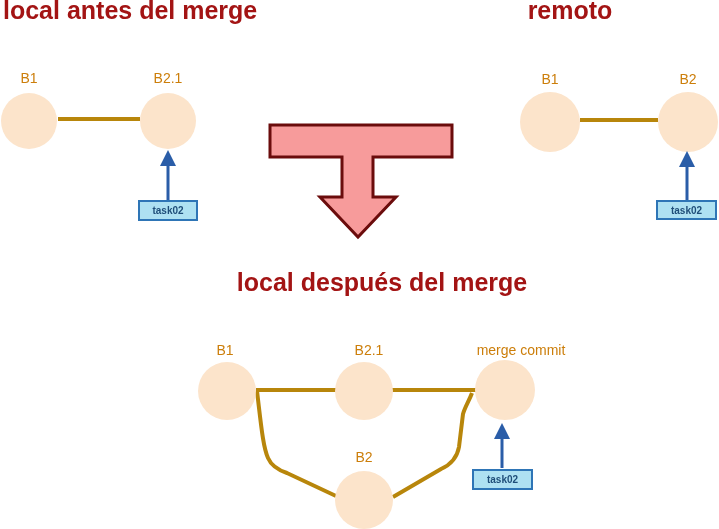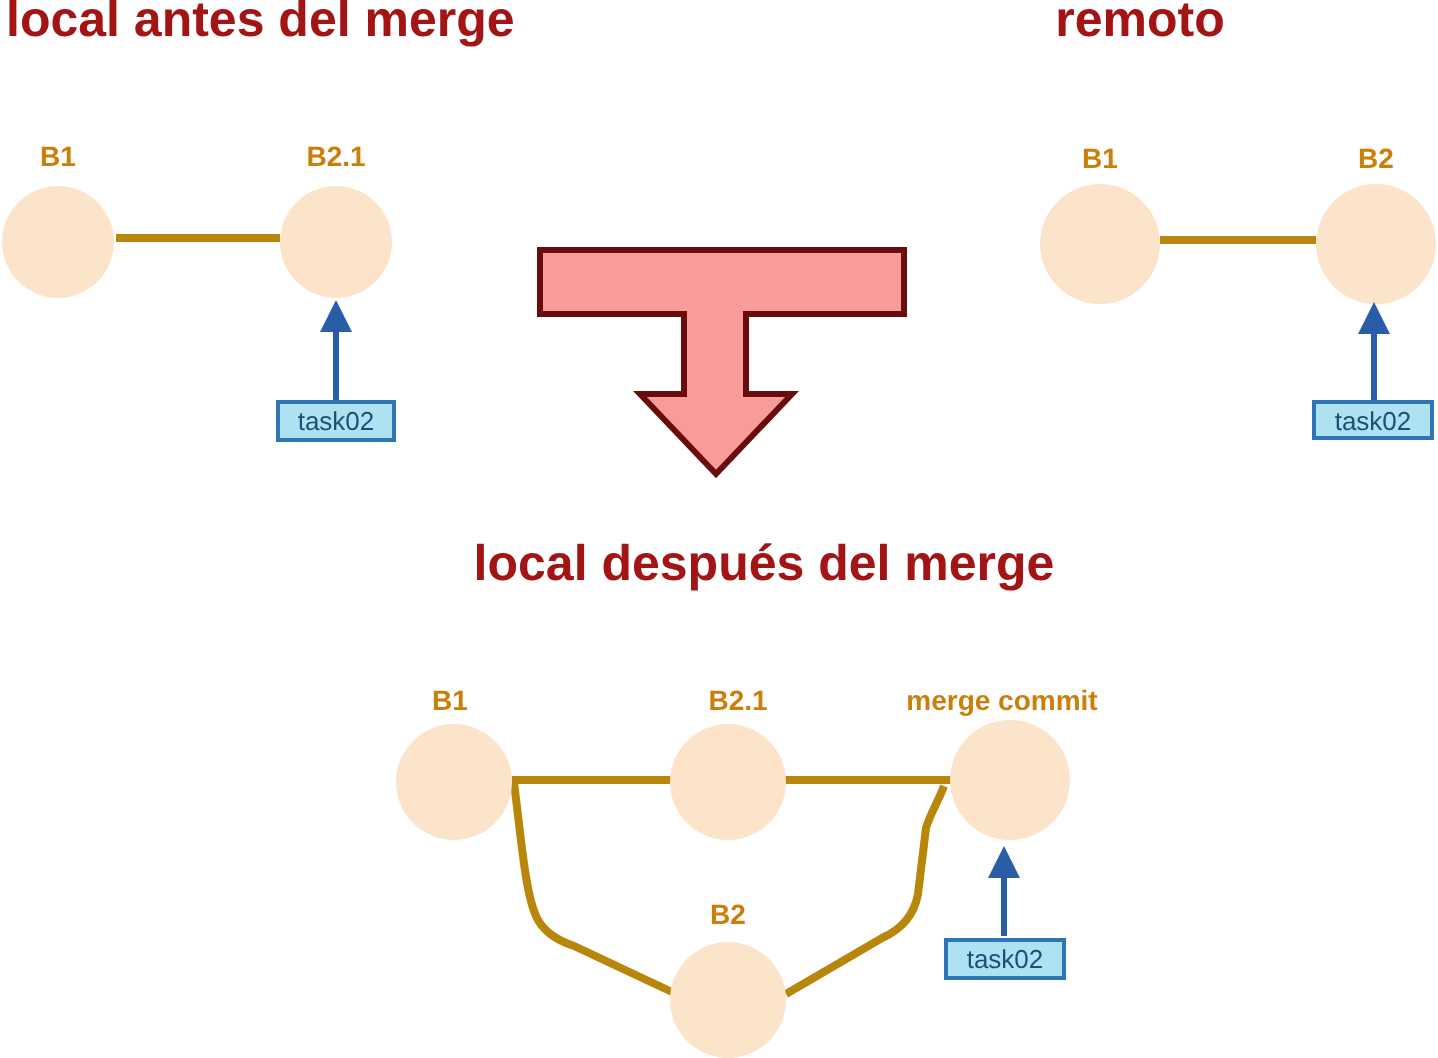--- a/index.html
+++ b/index.html
@@ -33,32 +33,32 @@
   .centered{transform:translateX(-50%);}
   .node{
     position:absolute;
     border-radius:50%;
     background:var(--node-fill);
   }
   .node-label{
     position:absolute;
     transform:translateX(-50%);
     font-size:14px;
-    font-weight:bold;
+    font-weight:normal;
     color:var(--node-label);
     white-space:nowrap;
   }
   .tag-box{
     position:absolute;
     box-sizing:border-box;
     background:var(--tag-fill);
     border:2px solid var(--tag-border);
     color:var(--tag-text);
-    font-size:13px;
-    font-weight:normal;
+    font-size:10px;
+    font-weight:bold;
     text-align:right;
     display:flex;
     align-items:center;
     justify-content:center;
   }
   svg.layer{position:absolute;left:0;top:0;pointer-events:none;}
   .edge-stroke{stroke:var(--edge);stroke-width:4;fill:none;}
   .pointer-stroke{stroke:var(--pointer-blue);stroke-width:3;fill:none;}
   .pointer-head{fill:var(--pointer-blue);stroke:none;}
   .big-arrow{
@@ -118,17 +118,17 @@
   <div class="tag-box" style="left:138px;top:200px;width:60px;height:21px;">task02</div>
 
   <div class="panel-title centered" style="left:570px;top:-4px;">remoto</div>
   <div class="node-label" style="left:550px;top:71px;">B1</div>
   <div class="node-label" style="left:688px;top:71px;">B2</div>
   <div class="tag-box" style="left:656px;top:200px;width:61px;height:20px;">task02</div>
 
   <div class="panel-title centered" style="left:382px;top:268px;text-align:right;">local después del merge</div>
   <div class="node-label" style="left:225px;top:342px;">B1</div>
   <div class="node-label" style="left:369px;top:342px;">B2.1</div>
-  <div class="node-label" style="left:501px;top:342px;">merge commit</div>
+  <div class="node-label" style="left:521px;top:342px;">merge commit</div>
   <div class="node-label" style="left:364px;top:449px;">B2</div>
   <div class="tag-box" style="left:472px;top:469px;width:61px;height:21px;">task02</div>
 
 </div>
 
 </body></html>

